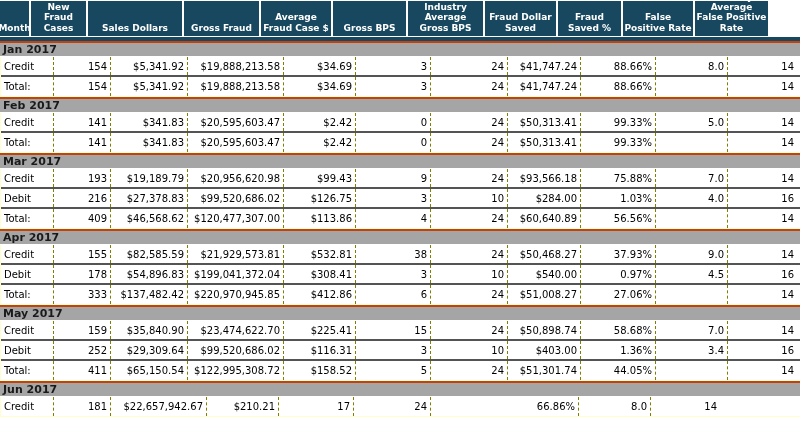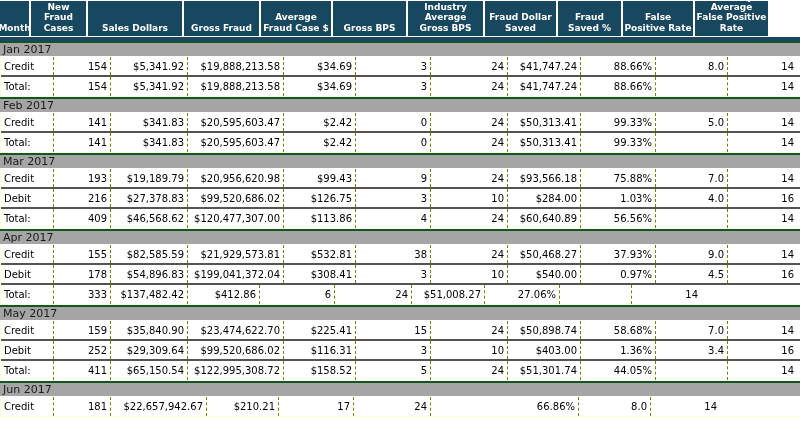--- a/index.html
+++ b/index.html
@@ -14,22 +14,22 @@
     font-weight:bold;font-size:9px;line-height:1.15;text-align:center;
     display:flex;align-items:flex-end;justify-content:center;
     height:35px;box-sizing:border-box;padding:2px 1px 3px 1px;
     border-right:2px solid #fff;flex:0 0 auto;
   }
   .hcell:last-child{border-right:none;}
   .header-bar{height:4px;background:var(--header-bg);border-top:1px solid #fff;}
   
   .band{
     height:16px;box-sizing:border-box;background:var(--band-bg);
-    border-top:2px solid #14532d;border-bottom:1px solid #fff;
-    font-weight:normal;font-size:11px;color:var(--band-text);
+    border-top:2px solid #c2410c;border-bottom:1px solid #fff;
+    font-weight:bold;font-size:11px;color:var(--band-text);
     display:flex;align-items:center;padding-left:3px;
   }
   
   .rows{border-left:1px solid var(--cream);}
   .row{display:flex;height:20px;box-sizing:border-box;background:#fff;
        border-bottom:2px solid var(--row-sep);}
   .row:last-child{border-bottom:1px solid var(--cream);}
   .cell{
     box-sizing:border-box;flex:0 0 auto;font-size:10px;color:#000;
     display:flex;align-items:center;justify-content:flex-end;
@@ -183,20 +183,21 @@
           <div class="cell" style="width: 77px;">10</div>
           <div class="cell" style="width: 73px;">$540.00</div>
           <div class="cell" style="width: 75px;">0.97%</div>
           <div class="cell" style="width: 72px;">4.5</div>
           <div class="cell" style="width: 73px;">16</div>
         </div>
         <div class="row">
           <div class="cell rowlabel" style="width: 53px;">Total:</div>
           <div class="cell" style="width: 57px;">333</div>
           <div class="cell" style="width: 77px;">$137,482.42</div>
+          <div class="cell" style="width: 96px;">$220,970,945.85</div>
           <div class="cell" style="width: 72px;">$412.86</div>
           <div class="cell" style="width: 75px;">6</div>
           <div class="cell" style="width: 77px;">24</div>
           <div class="cell" style="width: 73px;">$51,008.27</div>
           <div class="cell" style="width: 75px;">27.06%</div>
           <div class="cell" style="width: 72px;"></div>
           <div class="cell" style="width: 73px;">14</div>
         </div>
       </div>
       <div class="band">May 2017</div>

